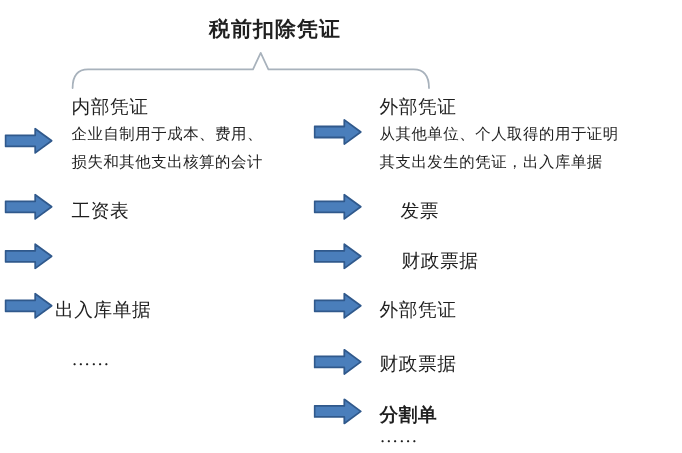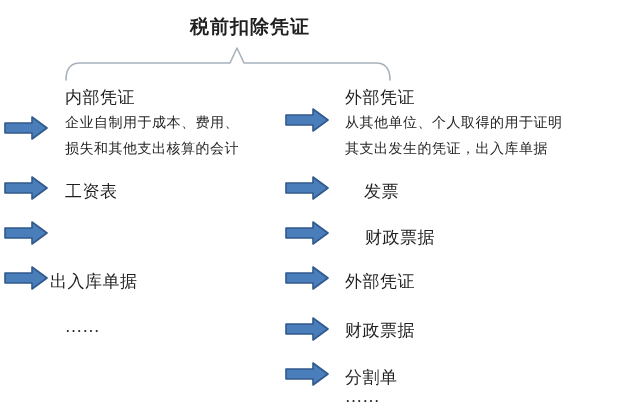--- a/index.html
+++ b/index.html
@@ -123,16 +123,16 @@
     <polygon points="1,7 28,7 28,1 43,12 28,23 28,17 1,17"></polygon>
     </svg>
   <svg class="arrow" viewBox="0 0 44 24" style="left:285px; top:362px;" aria-hidden="true">
     <polygon points="1,7 28,7 28,1 43,12 28,23 28,17 1,17"></polygon>
     </svg>
 
   <div class="item" style="left:364px; top:180px;">发票</div>
   <div class="item" style="left:345px; top:226px;margin-left:20px;">财政票据</div>
   <div class="item" style="left:345px; top:270px;">外部凭证</div>
   <div class="item" style="left:345px; top:319px;">财政票据</div>
-  <div class="item" style="left:345px; top:366px;">分割单</div>
+  <div class="item" style="left:345px; top:366px;font-weight:bold;">分割单</div>
   <div class="item" style="left:345px; top:387px;">……</div>
 
 </div>
 
 </body></html>

